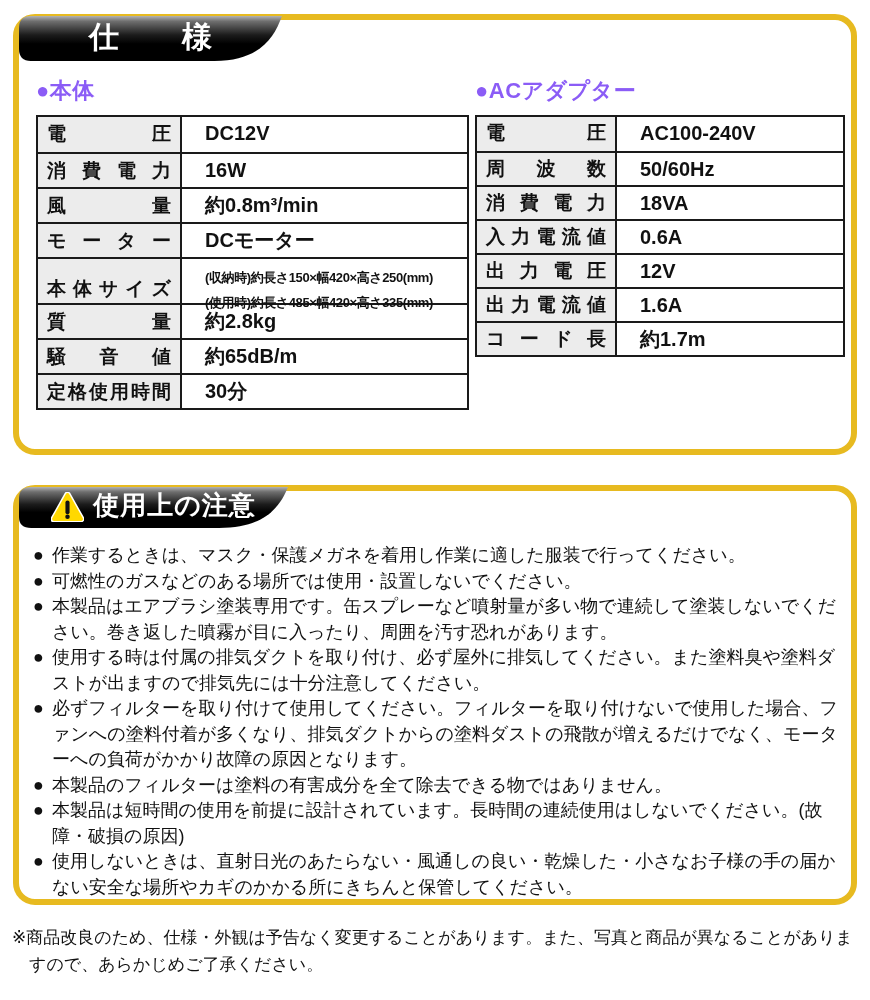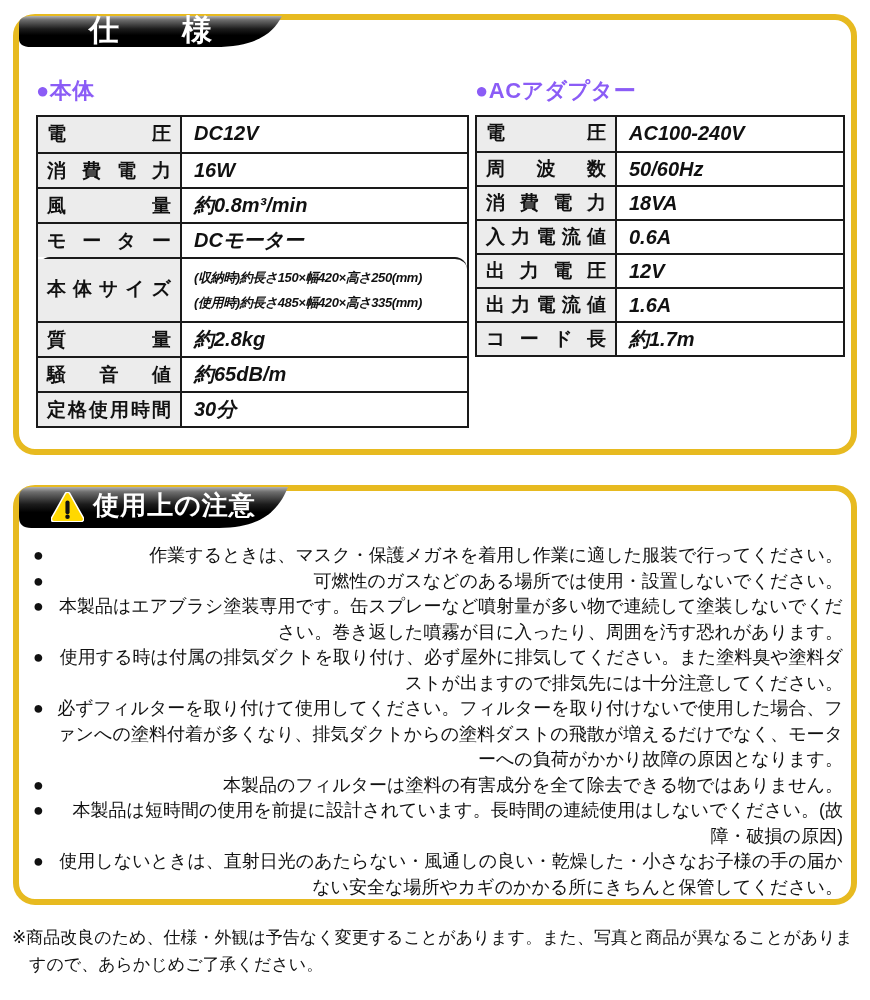--- a/index.html
+++ b/index.html
@@ -30,21 +30,21 @@
   .panel-caution{margin-top:30px;height:420px;}
 
   
   .ribbon{position:absolute;z-index:2;}
   .ribbon svg.ribbon-bg{position:absolute;inset:0;width:100%;height:100%;}
   .ribbon .ribbon-face{
     position:relative;z-index:1;height:100%;
     display:flex;align-items:center;justify-content:center;
     color:#fff;font-weight:bold;
   }
-  .ribbon-spec{top:-4px;left:0;width:263px;height:31px;font-family:Liberation Mono, monospace;}
+  .ribbon-spec{top:-4px;left:0;width:263px;height:45px;font-family:Liberation Mono, monospace;}
   .ribbon-spec .ribbon-face{font-size:30px;padding-bottom:3px;}
   .ribbon-spec .ribbon-face span{letter-spacing:2.1em;margin-right:-2.1em;}
   .ribbon-caution{top:-4px;left:0;width:269px;height:41px;}
   .ribbon-caution .ribbon-face{gap:9px;font-size:26px;letter-spacing:1px;padding-bottom:4px;}
   .warn-tri{width:33px;height:30px;flex:0 0 auto;margin-top:2px;}
 
   
   .spec-columns{
     display:flex;justify-content:space-between;
     padding:56px 6px 0 17px;
@@ -65,38 +65,38 @@
   .srow:first-child{border-top:none;}
   .slabel{
     flex:0 0 144px;width:144px;
     background:var(--table_header_bg,#ececec);
     border-right:2px solid var(--table_border,#1a1a1a);
     padding:0 9px;
     font-size:19px;font-weight:bold;
     text-align:justify;text-align-last:justify;
     overflow:hidden;white-space:nowrap;
   }
-  .svalue{flex:1;padding-left:12px;font-size:20px;font-weight:600;white-space:nowrap;font-style:italic;}
+  .svalue{flex:1;padding-left:23px;font-size:20px;font-weight:600;white-space:nowrap;}
   .t-main .srow{height:35px;}
   .t-main .slabel,.t-main .svalue{line-height:33px;}
-  .t-main .row-size{height:64px;border-radius:12px;}
+  .t-main .row-size{height:46px;}
   .t-main .row-size .slabel{line-height:60px;}
   .t-main .row-size .svalue{
     padding-top:6px;line-height:25px;
     font-size:13px;font-weight:600;letter-spacing:-0.4px;
   }
   .t-ac .srow{height:34px;}
   .t-ac .slabel{flex-basis:140px;width:140px;}
   .t-ac .slabel,.t-ac .svalue{line-height:32px;}
 
   
   .caution-list{padding:52px 8px 0 14px;}
   .citem{display:flex;font-size:18px;line-height:25.5px;font-weight:500;}
   .cbullet{flex:0 0 19px;width:19px;}
-  .ctext{flex:1;text-align:right;}
+  .ctext{flex:1;}
 
   
   .footnote{
     margin:19px 12px 0 12px;
     font-size:17px;line-height:27px;font-weight:400;
     padding-left:1em;text-indent:-1em;
   }
 </style>
 </head>
 <body>

